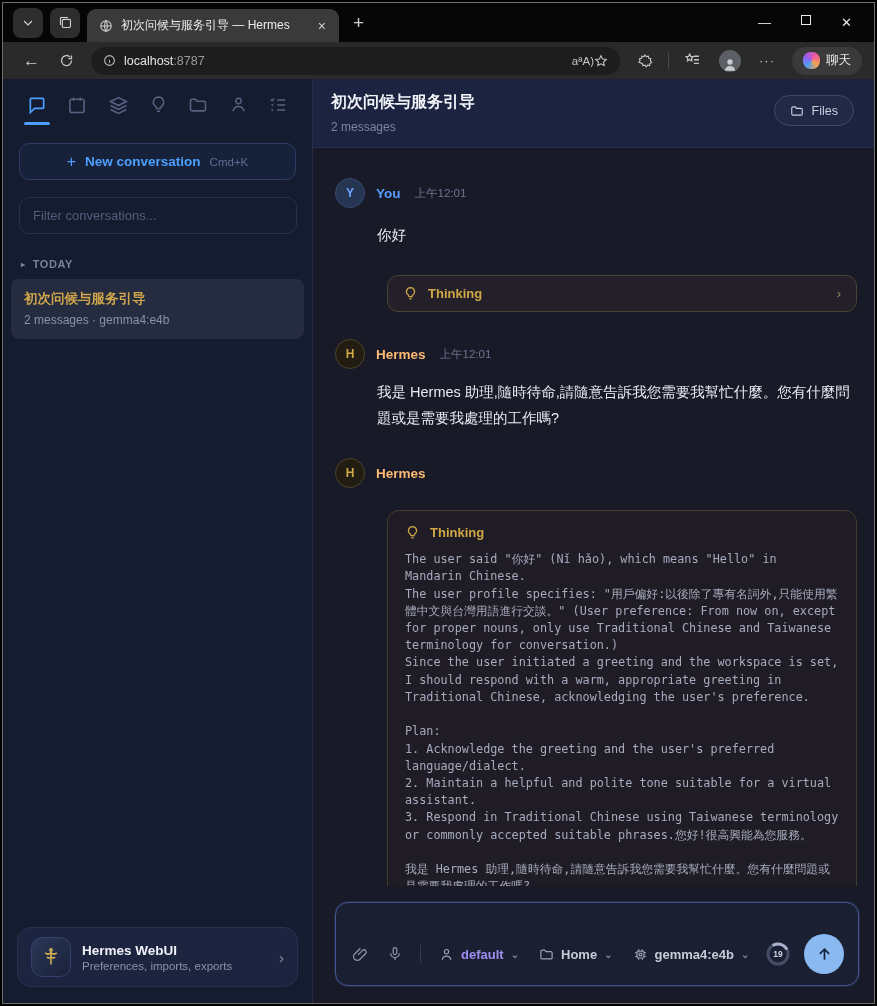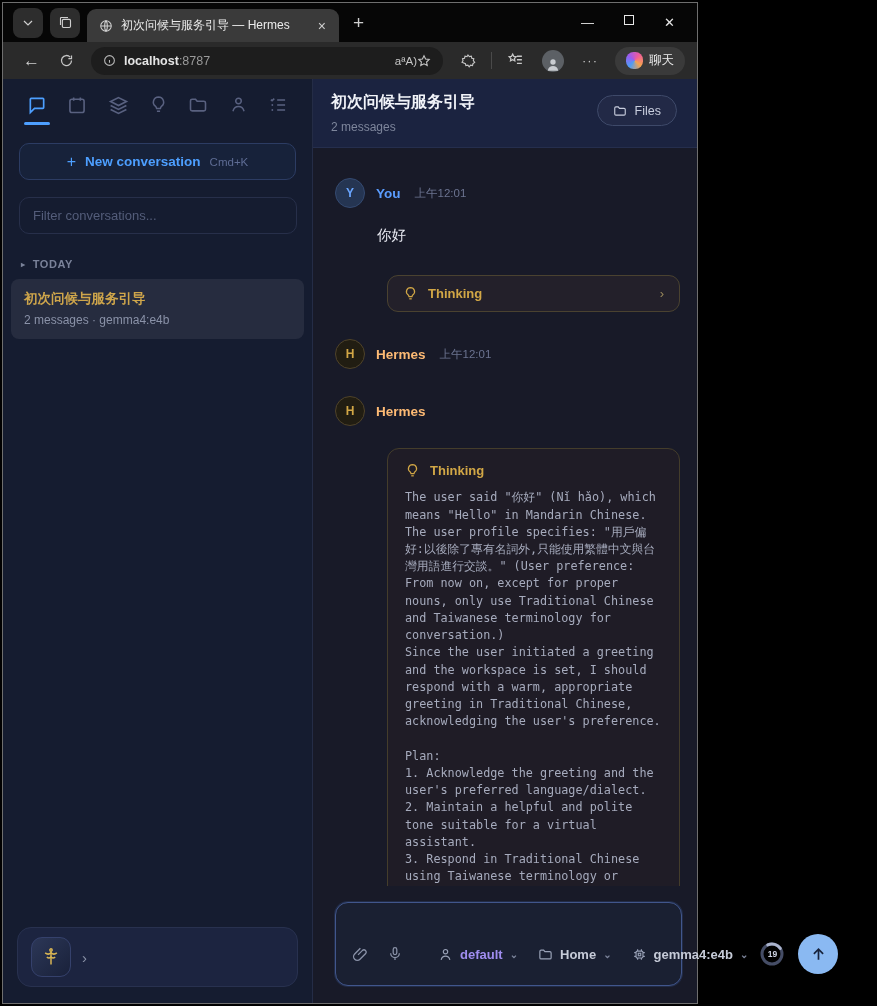--- a/index.html
+++ b/index.html
@@ -1,38 +1,38 @@
 <!DOCTYPE html>
 <html><head>
 <meta charset="utf-8">
 <style>
   * { box-sizing: border-box; margin: 0; padding: 0; }
   html,body { width:877px; height:1006px; background:#000; overflow:hidden;
     font-family:"Liberation Sans", sans-serif; }
-  .window { width:696px; height:1002px; margin:2px; border:1px solid #6e6e6e;
+  .window { width:873px; height:1002px; margin:2px; border:1px solid #6e6e6e;
     display:flex; flex-direction:column; background:#181a28; }
 
   
   .tabstrip { height:39px; background:#060606; display:flex; align-items:center; padding:0 10px; flex:none; }
   .chrome-sq { width:30px; height:30px; border-radius:8px; background:#2d2d2d; color:#cfcfcf;
     display:flex; align-items:center; justify-content:center; margin-right:7px; }
   .tab { height:33px; align-self:flex-end; background:#3a3a3a; border-radius:9px 9px 0 0;
     display:flex; align-items:center; gap:8px; padding:0 10px 0 12px; width:252px; color:#ececec; font-size:12px; }
   .tab-title { white-space:nowrap; overflow:hidden; flex:1; }
   .tab-close { color:#cfcfcf; font-size:14px; padding:0 3px; }
   .newtab-btn { color:#cfcfcf; font-size:19px; margin-left:14px; font-weight:400; }
   .win-controls { margin-left:auto; display:flex; gap:30px; color:#e8e8e8; font-size:13px; padding-right:12px; }
   .win-max { display:inline-block; width:10px; height:10px; border:1.4px solid #e8e8e8; }
 
   .toolbar { height:37px; background:#2a2a2a; display:flex; align-items:center; padding:0 12px; gap:4px; flex:none; }
   .nav-arrow { color:#cfcfcf; font-size:17px; padding:0 8px; }
   .tb-icon { color:#c6c6c6; display:flex; align-items:center; justify-content:center; padding:0 7px; }
   .urlbar { flex:1; max-width:535px; height:28px; background:#1d1d1d; border-radius:14px;
     display:flex; align-items:center; padding:0 12px; margin:0 6px; color:#e4e4e4; font-size:12.5px; gap:8px; }
-  .url-host { font-weight:700; } .url-port { color:#9a9a9a; font-weight:400; }
+  .url-host { font-weight:400; } .url-port { color:#9a9a9a; font-weight:400; }
   .url-right { margin-left:auto; display:flex; align-items:center; color:#c6c6c6; font-size:11.5px; }
   .tb-divider { width:1px; height:17px; background:#4a4a4a; margin:0 4px; }
   .avatar-browser { width:22px; height:22px; border-radius:50%; background:#5c6065; display:flex; align-items:flex-end; justify-content:center; overflow:hidden; }
   .copilot-pill { height:28px; border-radius:14px; background:#3a3a3a; display:flex; align-items:center;
     gap:6px; padding:0 11px; color:#ececec; font-size:12.5px; margin-left:6px; }
   .copilot-logo { width:17px; height:17px; border-radius:45% 45% 45% 45%;
     background:conic-gradient(from 220deg,#4e9df5,#9b5bf0,#f05b9b,#f5a34e,#4e9df5); }
 
   
   .app { flex:1; display:flex; min-height:0; background:#151c30; }
@@ -275,20 +275,24 @@
 
       <div class="footer-card">
         <span class="logo-badge">
           <svg width="20" height="20" viewBox="0 0 24 24" fill="none" stroke="#d8b554" stroke-width="1.8">
               <path d="M12 5v16"></path>
               <circle cx="12" cy="3.6" r="1.4"></circle>
               <path d="M5 7c2.3 2 4.7 2 7 0 2.3 2 4.7 2 7 0"></path>
               <path d="M7 12c1.7 1.6 3.3 1.6 5 0 1.7 1.6 3.3 1.6 5 0"></path>
             </svg>
         </span>
+        <span class="footer-text">
+          <div class="footer-title">Hermes WebUI</div>
+          <div class="footer-sub">Preferences, imports, exports</div>
+        </span>
         <span class="footer-chevron">›</span>
       </div>
     </div>
 
     <div class="main">
       <div class="main-header">
         <div>
           <div class="page-title">初次问候与服务引导</div>
           <div class="page-sub">2 messages</div>
         </div>
@@ -316,20 +320,21 @@
             </svg>
           <span class="think-label">Thinking</span>
           <span class="think-chevron">›</span>
         </div>
 
         <div class="msg-head msg-gap">
           <span class="avatar avatar-h">H</span>
           <span class="author-h">Hermes</span>
           <span class="msg-time">上午12:01</span>
         </div>
+        <div class="msg-body" style="margin-top:11px;">我是 Hermes 助理,隨時待命,請隨意告訴我您需要我幫忙什麼。您有什麼問題或是需要我處理的工作嗎?</div>
 
         <div class="msg-head msg-gap">
           <span class="avatar avatar-h">H</span>
           <span class="author-h">Hermes</span>
         </div>
         <div class="think-expanded">
           <div class="think-head">
             <svg class="bulb" width="15" height="15" viewBox="0 0 24 24" fill="none" stroke="currentColor" stroke-width="2">
                 <path d="M12 2.5a6.5 6.5 0 0 1 4 11.6c-.9.7-1.4 1.6-1.6 2.9H9.6c-.2-1.3-.7-2.2-1.6-2.9a6.5 6.5 0 0 1 4-11.6z"></path>
                 <path d="M10 20.5h4"></path>

